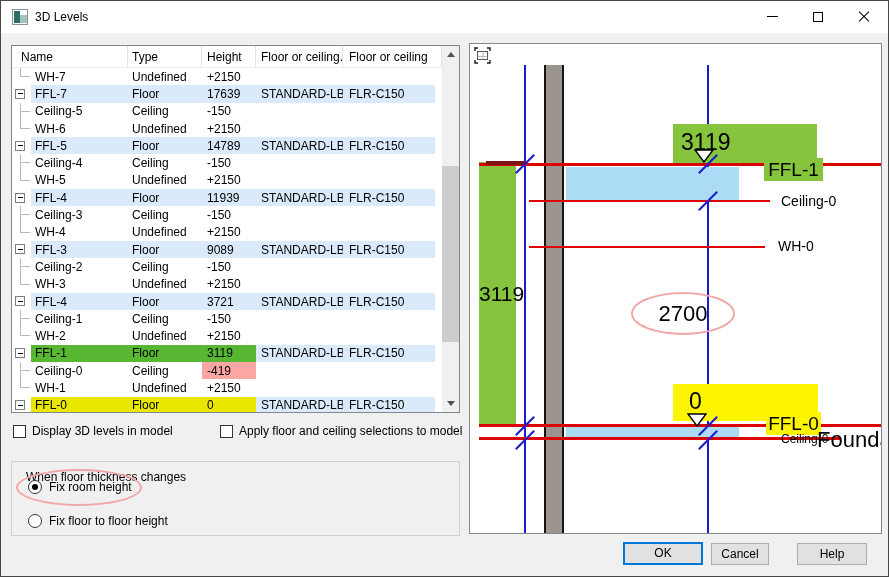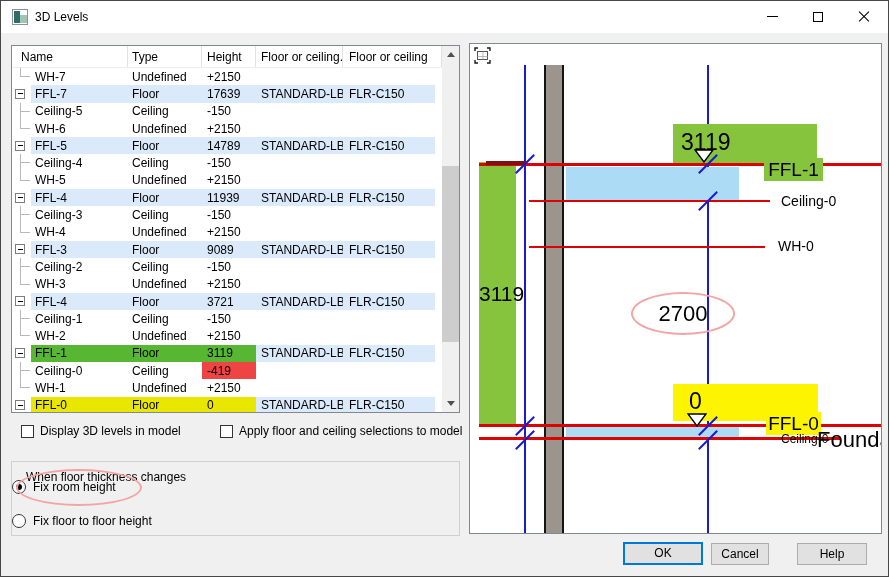--- a/index.html
+++ b/index.html
@@ -31,37 +31,37 @@
   .gutter { width:19px; height:100%; position:relative; background:#fff; flex:none; }
   .cell { height:100%; display:flex; align-items:center; overflow:hidden; flex:none; }
   .c0 { width:97px; padding-left:4px; } .c1 { width:74px; padding-left:4px; } .c2 { width:54px; padding-left:5px; }
   .c3 { width:87px; padding-left:5px; } .c4 { width:92px; padding-left:6px; }
   .expand-box { position:absolute; left:3px; top:3.5px; width:10px; height:10px; border:1px solid #7d7d7d; background:#fff; }
   .expand-box::after { content:''; position:absolute; left:1.5px; top:3.5px; width:5px; height:1px; background:#000; }
   .tree { position:absolute; left:7px; top:0; width:12px; height:100%; }
   .tree::after { content:''; position:absolute; left:1px; top:8px; width:10px; height:1px; background:#b9b9b9; }
   .tree.mid::before { content:''; position:absolute; left:1px; top:0; width:1px; height:100%; background:#b9b9b9; }
   .tree.last::before { content:''; position:absolute; left:1px; top:0; width:1px; height:9px; background:#b9b9b9; }
-  .bg-blue { background:#dbeafb; } .bg-green { background:#57b733; } .bg-yellow { background:#e9e600; } .bg-cyan { background:#ef4444; }
+  .bg-blue { background:#dbeafb; } .bg-green { background:#57b733; } .bg-yellow { background:#e9e600; } .bg-cyan { background:#fca5a5; }
 
   
   .vscroll { position:absolute; right:0; top:0; width:17px; height:100%; background:#f0f0f0; }
   .sb-btn { position:absolute; left:0; width:17px; height:17px; display:flex; align-items:center; justify-content:center; }
   .sb-up { top:0; } .sb-dn { bottom:0; }
   .tri-up { width:0; height:0; border-left:4px solid transparent; border-right:4px solid transparent; border-bottom:5px solid #505050; }
   .tri-dn { width:0; height:0; border-left:4px solid transparent; border-right:4px solid transparent; border-top:5px solid #505050; }
   .sb-thumb { position:absolute; left:0; top:120px; width:17px; height:176px; background:#cdcdcd; }
 
   
   .chk { position:absolute; display:flex; align-items:center; }
   .chk-box { width:13px; height:13px; border:1px solid #333; background:#fff; margin-right:6px; flex:none; }
-  .chk1 { left:12px; top:423px;margin-left:8px; } .chk2 { left:219px; top:423px; }
+  .chk1 { left:12px; top:423px; } .chk2 { left:219px; top:423px; }
   .groupbox { position:absolute; left:10px; top:460px; width:449px; height:75px; border:1px solid #d0d0d0; }
   .group-title { position:absolute; left:10px; top:-8px; background:#f0f0f0; padding:0 4px;margin-top:16px; }
-  .radio-row { position:absolute; left:0; display:flex; align-items:center; }
+  .radio-row { position:absolute; left:16px; display:flex; align-items:center; }
   .r1 { top:18px; } .r2 { top:52px; }
   .radio { width:14px; height:14px; border:1px solid #333; border-radius:50%; background:#fff; margin-right:7px; position:relative; flex:none; }
   .radio.sel::after { content:''; position:absolute; left:3px; top:3px; width:6px; height:6px; border-radius:50%; background:#000; }
   .annot-ellipse { position:absolute; left:4px; top:7px; width:126px; height:37px; border:2px solid #f2a5a5; border-radius:50%; }
 
   
   .btn { position:absolute; background:#e1e1e1; border:1px solid #adadad; text-align:center; font-size:12px; }
   .btn-ok { left:622px; top:541px; width:80px; height:23px; border:2px solid #0078d7; line-height:19px; }
   .btn-cancel { left:710px; top:542px; width:58px; height:22px; line-height:20px; }
   .btn-help { left:796px; top:542px; width:70px; height:22px; line-height:20px; }

